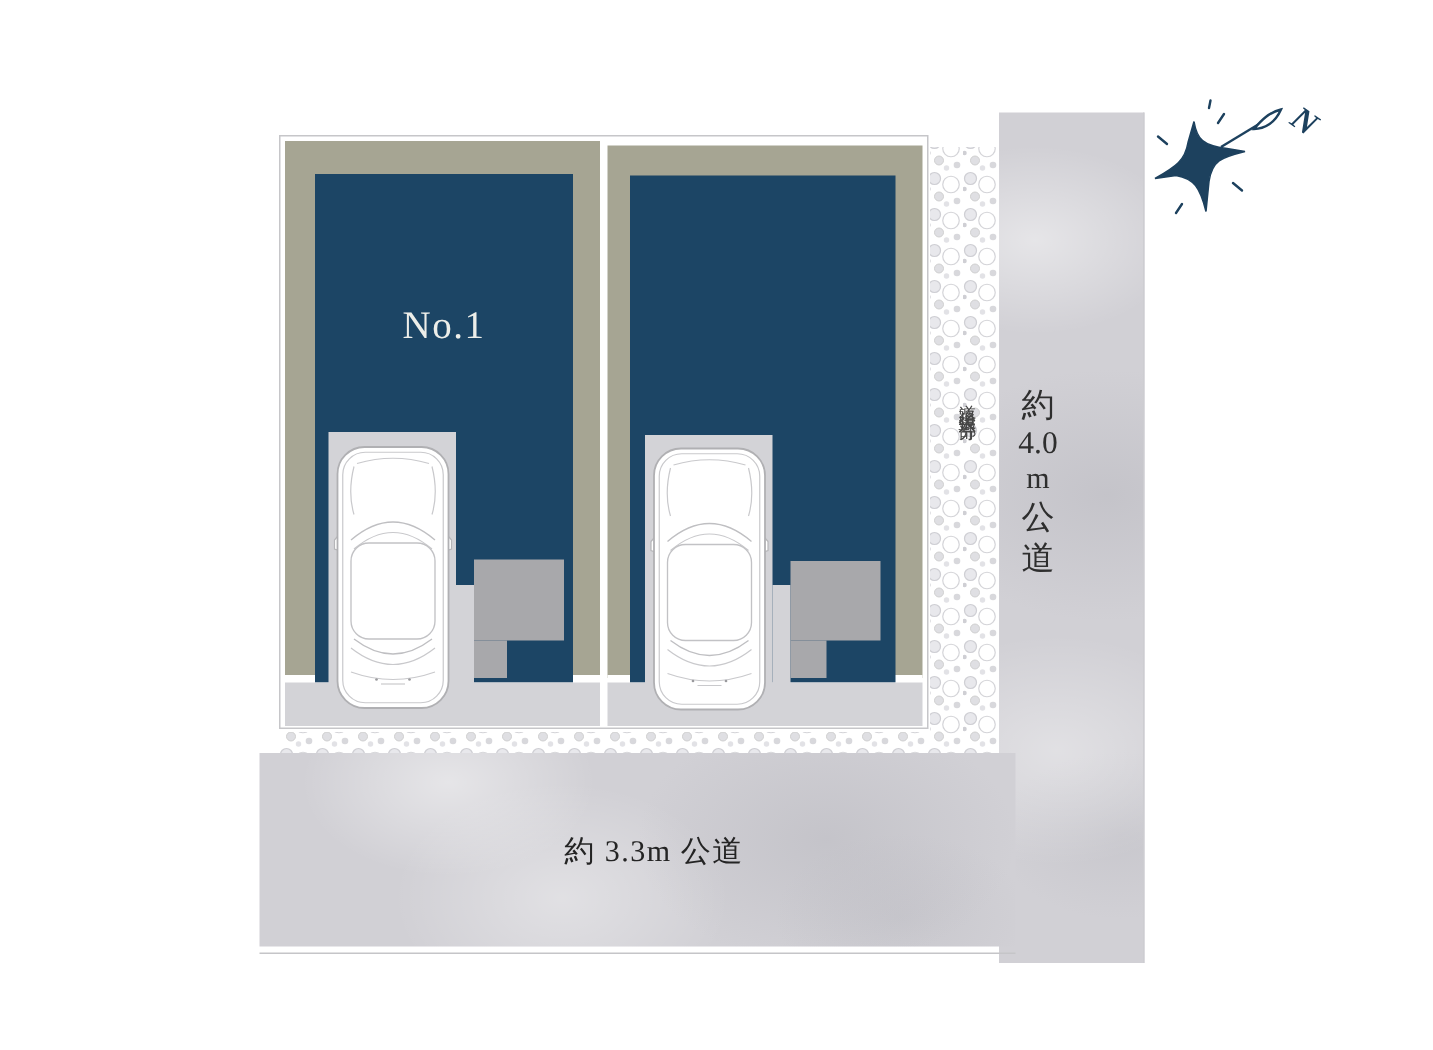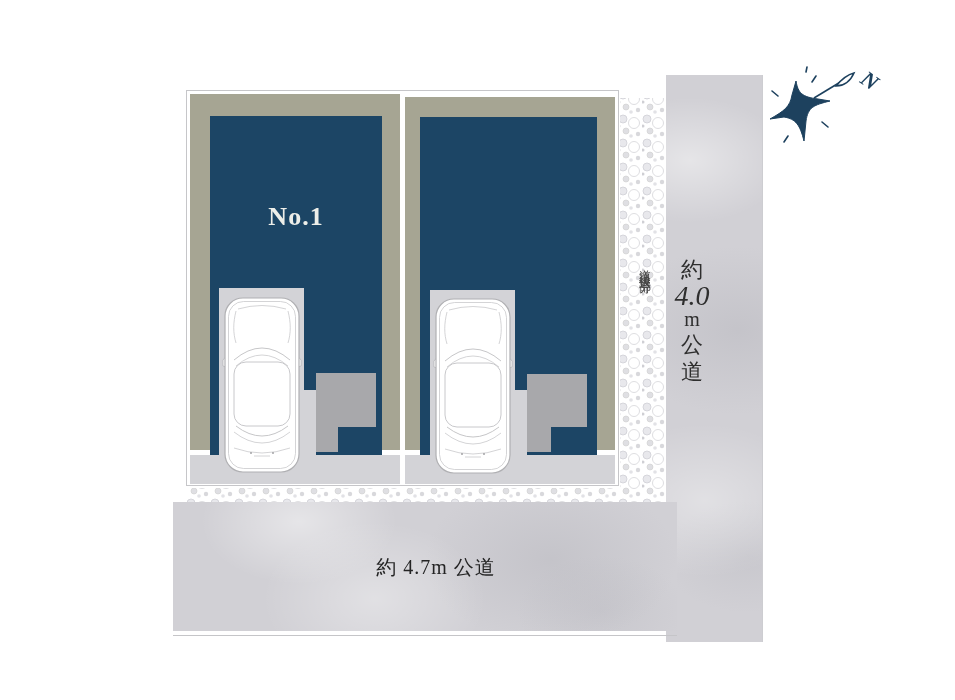--- a/index.html
+++ b/index.html
@@ -32,21 +32,21 @@
   .whiterow{ background:#ffffff; }
 
   .lot-label {
     color:#edeee9; font-size:26px; letter-spacing:1px; text-align:center;
     font-family:"Liberation Serif","DejaVu Serif",serif;
   }
 
   
   .vroad-label { left:667px; top:256px; width:50px; text-align:center; color:#2e2e2e; }
   .vroad-label .c1,.vroad-label .c4,.vroad-label .c5 { font-size:22px; line-height:27px; }
-  .vroad-label .c2 { font-size:28px; line-height:25px;font-style:italic; }
+  .vroad-label .c2 { font-size:21px; line-height:25px; }
   .vroad-label .c3 { font-size:20px; line-height:23px; }
 
   
   .setback-label {
     left:636px; top:260px; height:112px;
     writing-mode:vertical-rl; text-orientation:upright;
     font-size:12px; letter-spacing:2.5px; color:#454545;
   }
 
   .broad-label { left:336px; top:554px; width:200px; text-align:center; font-size:20px; color:#242424; letter-spacing:1px; }
@@ -103,21 +103,21 @@
   <div class="abs whiterow" style="left:190px; top:450px; width:210px; height:6px;"></div>
   <div class="abs navy" style="left:210px; top:116px; width:172px; height:339px;"></div>
   <div class="abs paving" style="left:219px; top:288px; width:85px;  height:196px;"></div>
   <div class="abs paving" style="left:304px; top:390px; width:12px;  height:94px;"></div>
   <div class="abs porch" style="left:316px; top:373px; width:60px;  height:54px;"></div>
   <div class="abs porch" style="left:316px; top:427px; width:22px;  height:25px;"></div>
   <div class="abs paving" style="left:190px; top:455px; width:210px; height:29px;"></div>
   <svg class="abs" style="left:222px; top:296px;" width="80" height="178" viewBox="0 0 80 178">
       <use href="#car-shape"></use>
     </svg>
-  <div class="abs lot-label" style="left:210px; top:202px; width:172px;font-weight:bold;">No.1</div>
+  <div class="abs lot-label" style="left:210px; top:202px; width:172px;">No.1</div>
 
   <div class="abs olive" style="left:405px; top:97px;  width:210px; height:355px;"></div>
   <div class="abs whiterow" style="left:405px; top:450px; width:210px; height:6px;"></div>
   <div class="abs navy" style="left:420px; top:117px; width:177px; height:338px;"></div>
   <div class="abs paving" style="left:430px; top:290px; width:85px;  height:194px;"></div>
   <div class="abs paving" style="left:515px; top:390px; width:12px;  height:94px;"></div>
   <div class="abs porch" style="left:527px; top:374px; width:60px;  height:53px;"></div>
   <div class="abs porch" style="left:527px; top:427px; width:24px;  height:25px;"></div>
   <div class="abs paving" style="left:405px; top:455px; width:210px; height:29px;"></div>
   <svg class="abs" style="left:433px; top:297px;" width="80" height="178" viewBox="0 0 80 178">
@@ -127,21 +127,21 @@
   <div class="abs setback-label">道路後退部分</div>
 
   <div class="abs vroad-label">
     <div class="c1">約</div>
     <div class="c2">4.0</div>
     <div class="c3">m</div>
     <div class="c4">公</div>
     <div class="c5">道</div>
   </div>
 
-  <div class="abs broad-label">約 4.7m 公道</div>
+  <div class="abs broad-label">約 3.3m 公道</div>
 
   <svg class="abs" style="left:762px; top:44px;" width="125" height="100" viewBox="0 0 125 100">
     <g stroke="#1d415e" fill="#1d415e">
       <path d="M34,37 C36,49 40,53 56,55 L68,57 C52,61 46,63 44,77 L42,97 C38,81 34,75 22,73 L8,75 C22,67 28,63 30,51 Z" stroke-width="1"></path>
       <g stroke-width="1.6" stroke-linecap="round" fill="none">
         <path d="M50,38 L54,32"></path>
         <path d="M16,52 L10,47"></path>
         <path d="M60,78 L66,83"></path>
         <path d="M26,92 L22,98"></path>
         <path d="M44,28 L45,23"></path>

